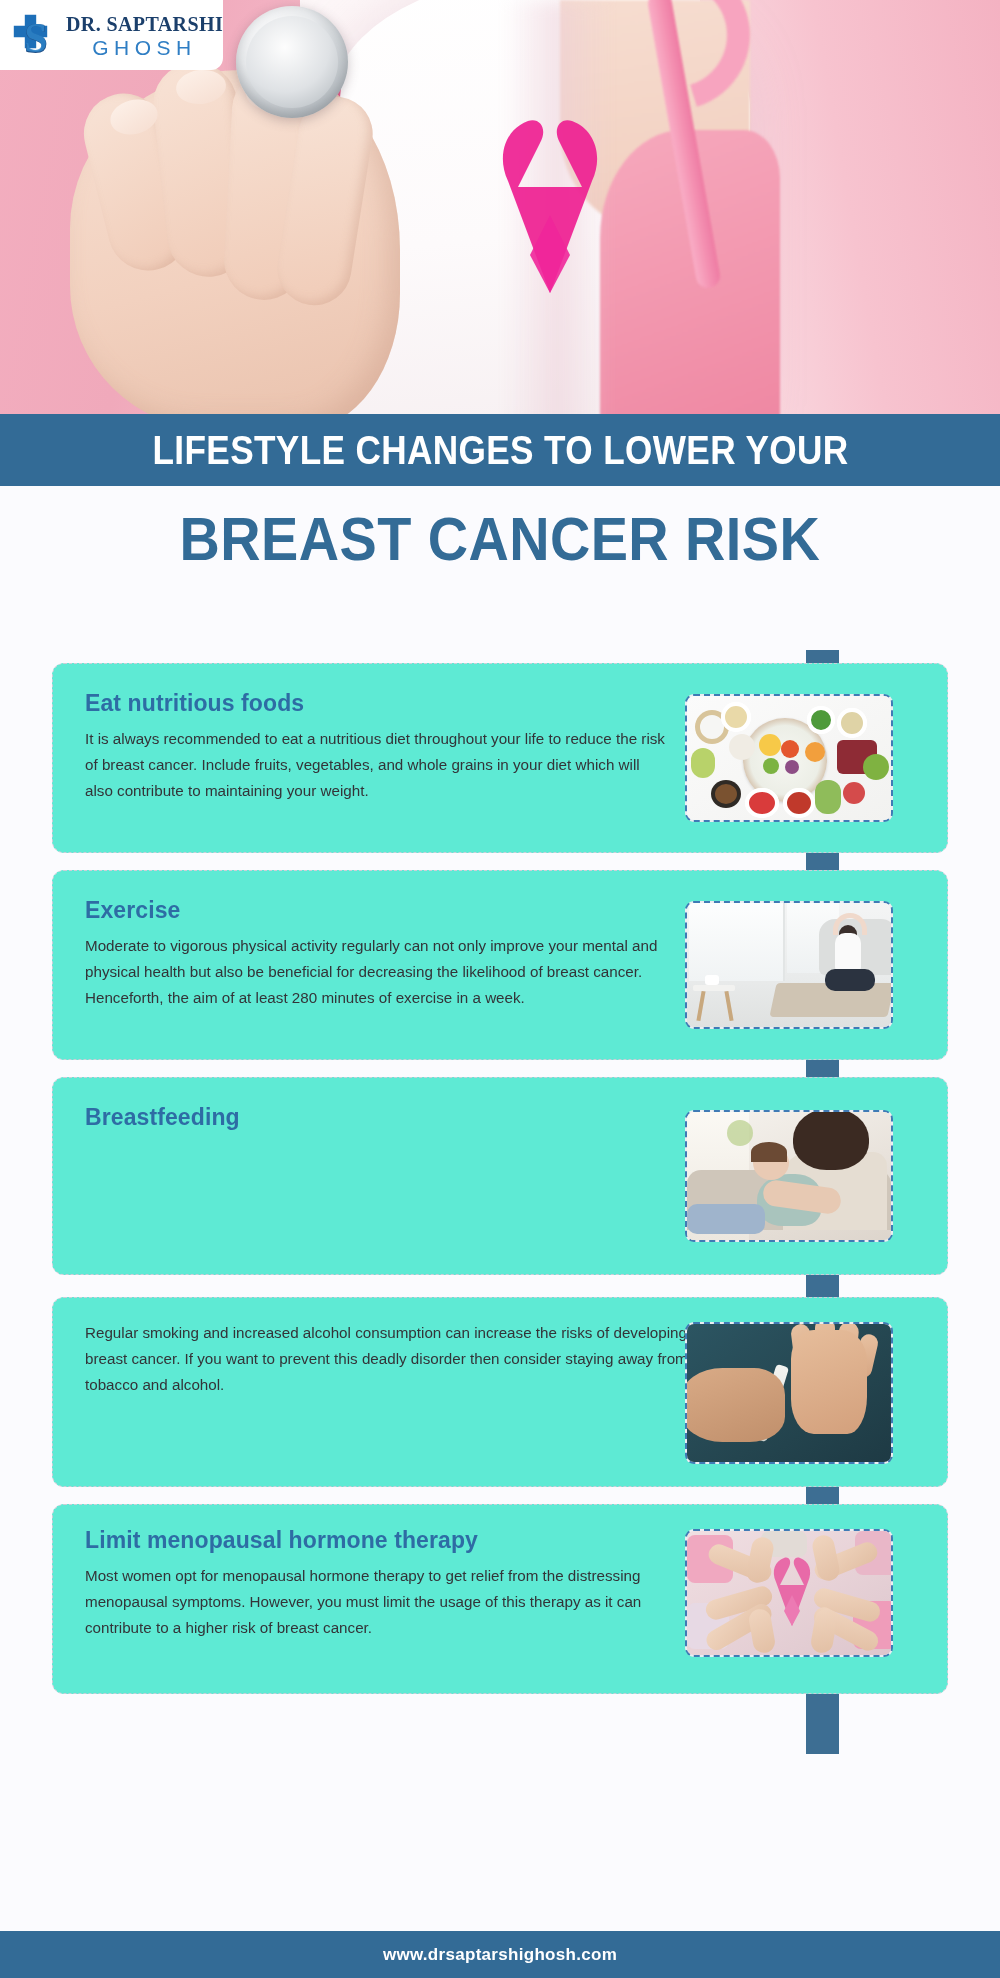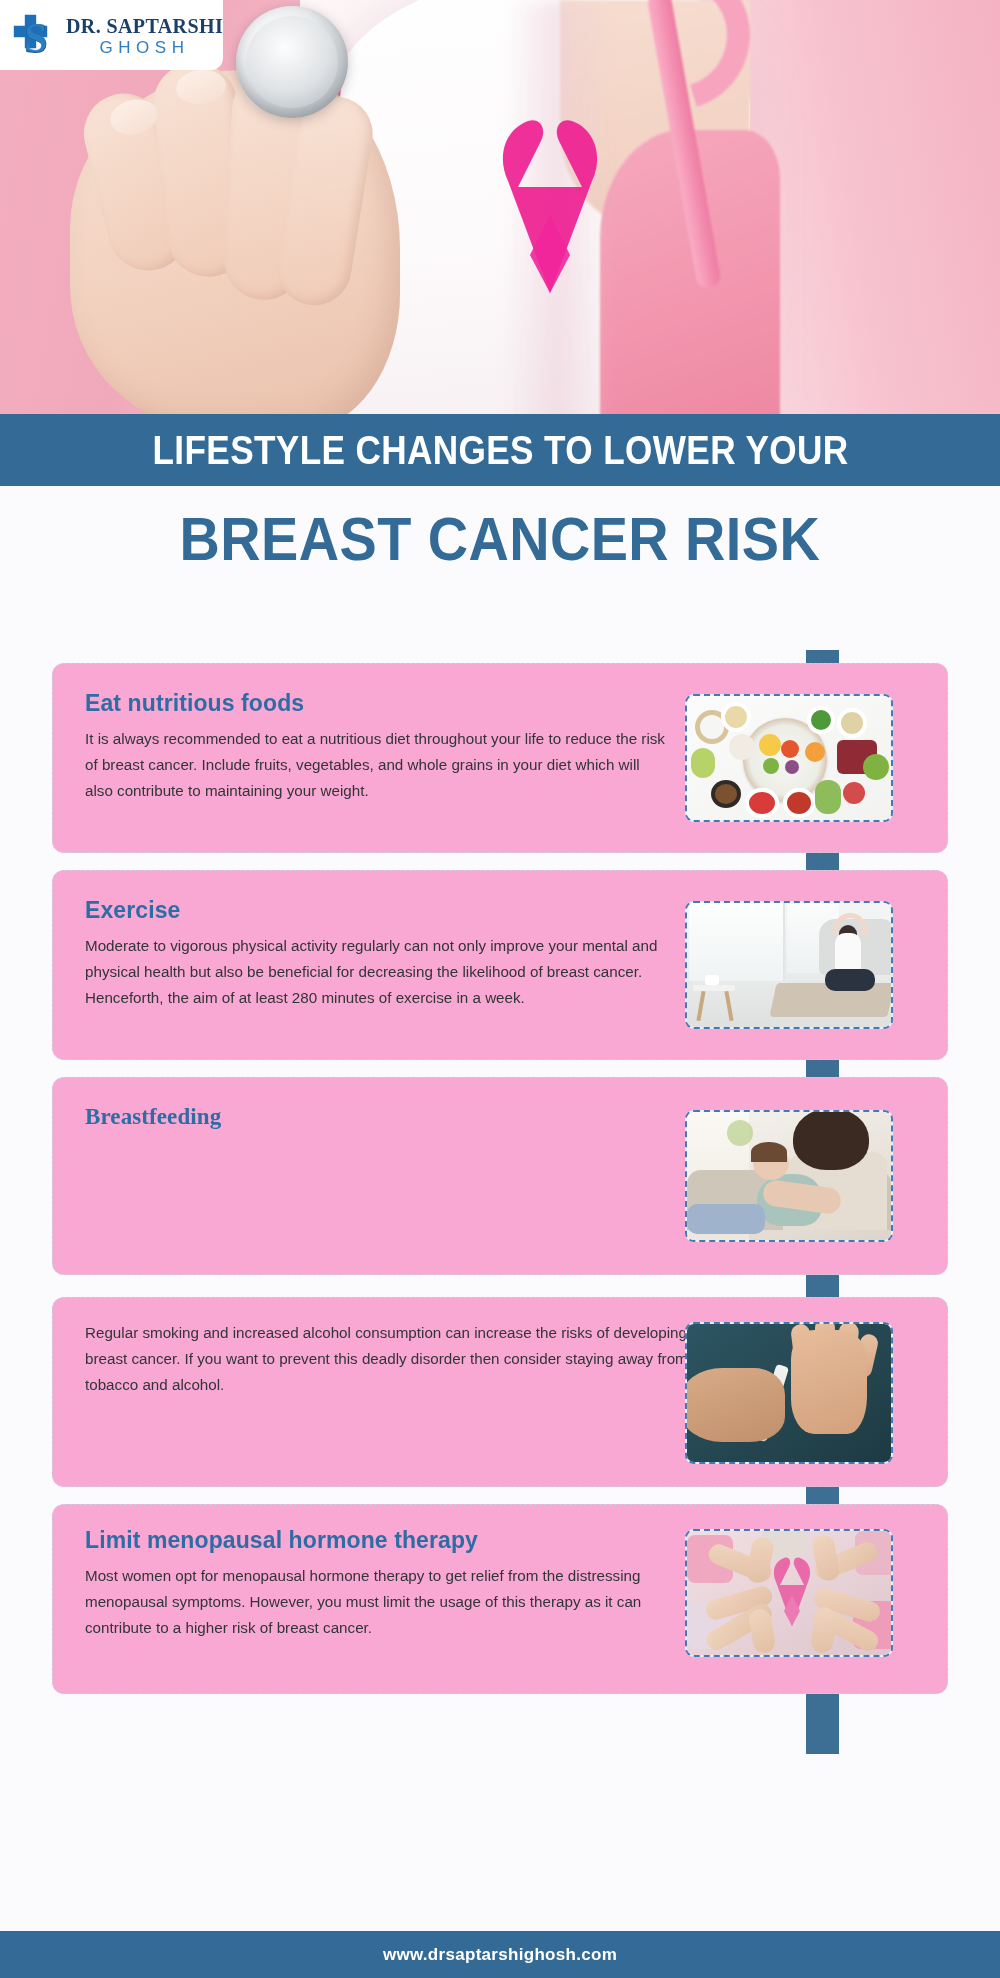--- a/index.html
+++ b/index.html
@@ -127,21 +127,21 @@
     z-index:6;
   }
   .logo-mark { position:relative; width:52px; height:52px; flex:0 0 52px; }
   .logo-text { line-height:1; padding-top:2px; }
   .logo-l1 {
     font-family:"Liberation Serif", serif;
     font-weight:bold; font-size:20px; color:#1b3f6b;
     letter-spacing:.4px; white-space:nowrap;
   }
   .logo-l2 {
-    font-size:17px; color:#2f7ec4; letter-spacing:5.5px;
+    font-size:21px; color:#2f7ec4; letter-spacing:5.5px;
     text-align:center; padding-top:3px; white-space:nowrap;
   }
 
   
   .banner {
     position:absolute; left:0; top:414px; width:1000px; height:72px;
     background:#336b96;
     display:flex; align-items:center; justify-content:center;
     z-index:5;
   }
@@ -168,21 +168,21 @@
     position:absolute; left:806px; top:650px; width:33px; height:1104px;
     background:#3d6e93;
     z-index:1;
   }
 
   
   .cards { position:absolute; left:0; top:0; width:1000px; z-index:2; }
   .card {
     position:absolute;
     left:52px; width:896px;
-    background:#f9a8d4;
+    background:#5eead4;
     border:1px dashed #cdcdd8;
     border-radius:12px;
   }
   .card-body {
     position:absolute; left:32px; top:26px; width:580px;
   }
   .card-title {
     color:#2e6ca4; font-size:23px; font-weight:bold;
     letter-spacing:.1px; margin-bottom:9px;
     white-space:nowrap;
@@ -382,21 +382,21 @@
         <div class="yogi-body"></div>
         <div class="yogi-legs"></div>
         <div style="position:absolute;left:6px;top:82px;width:42px;height:6px;background:#f2f2f0;border-radius:2px;"></div>
         <div style="position:absolute;left:12px;top:88px;width:4px;height:30px;background:#c8a87e;transform:rotate(10deg);"></div>
         <div style="position:absolute;left:40px;top:88px;width:4px;height:30px;background:#c8a87e;transform:rotate(-10deg);"></div>
         <div style="position:absolute;left:18px;top:72px;width:14px;height:10px;background:#fff;border-radius:3px;"></div>
       </div>
     </div>
   </div>
 
-  <div class="card" style="top:1077px;height:198px;font-family:Liberation Serif, serif;">
+  <div class="card" style="top:1077px;height:198px;">
     <div class="card-body" style="width:600px;">
       <div class="card-title">Breastfeeding</div>
     </div>
     <div class="thumb" style="left:632px;top:32px;width:208px;height:132px;">
       <div class="thumb-inner">
         <div class="t3-bg"></div>
         <div class="t3-win"></div>
         <div class="t3-chair"></div>
         <div class="mom-body"></div>
         <div class="mom-hair"></div>

